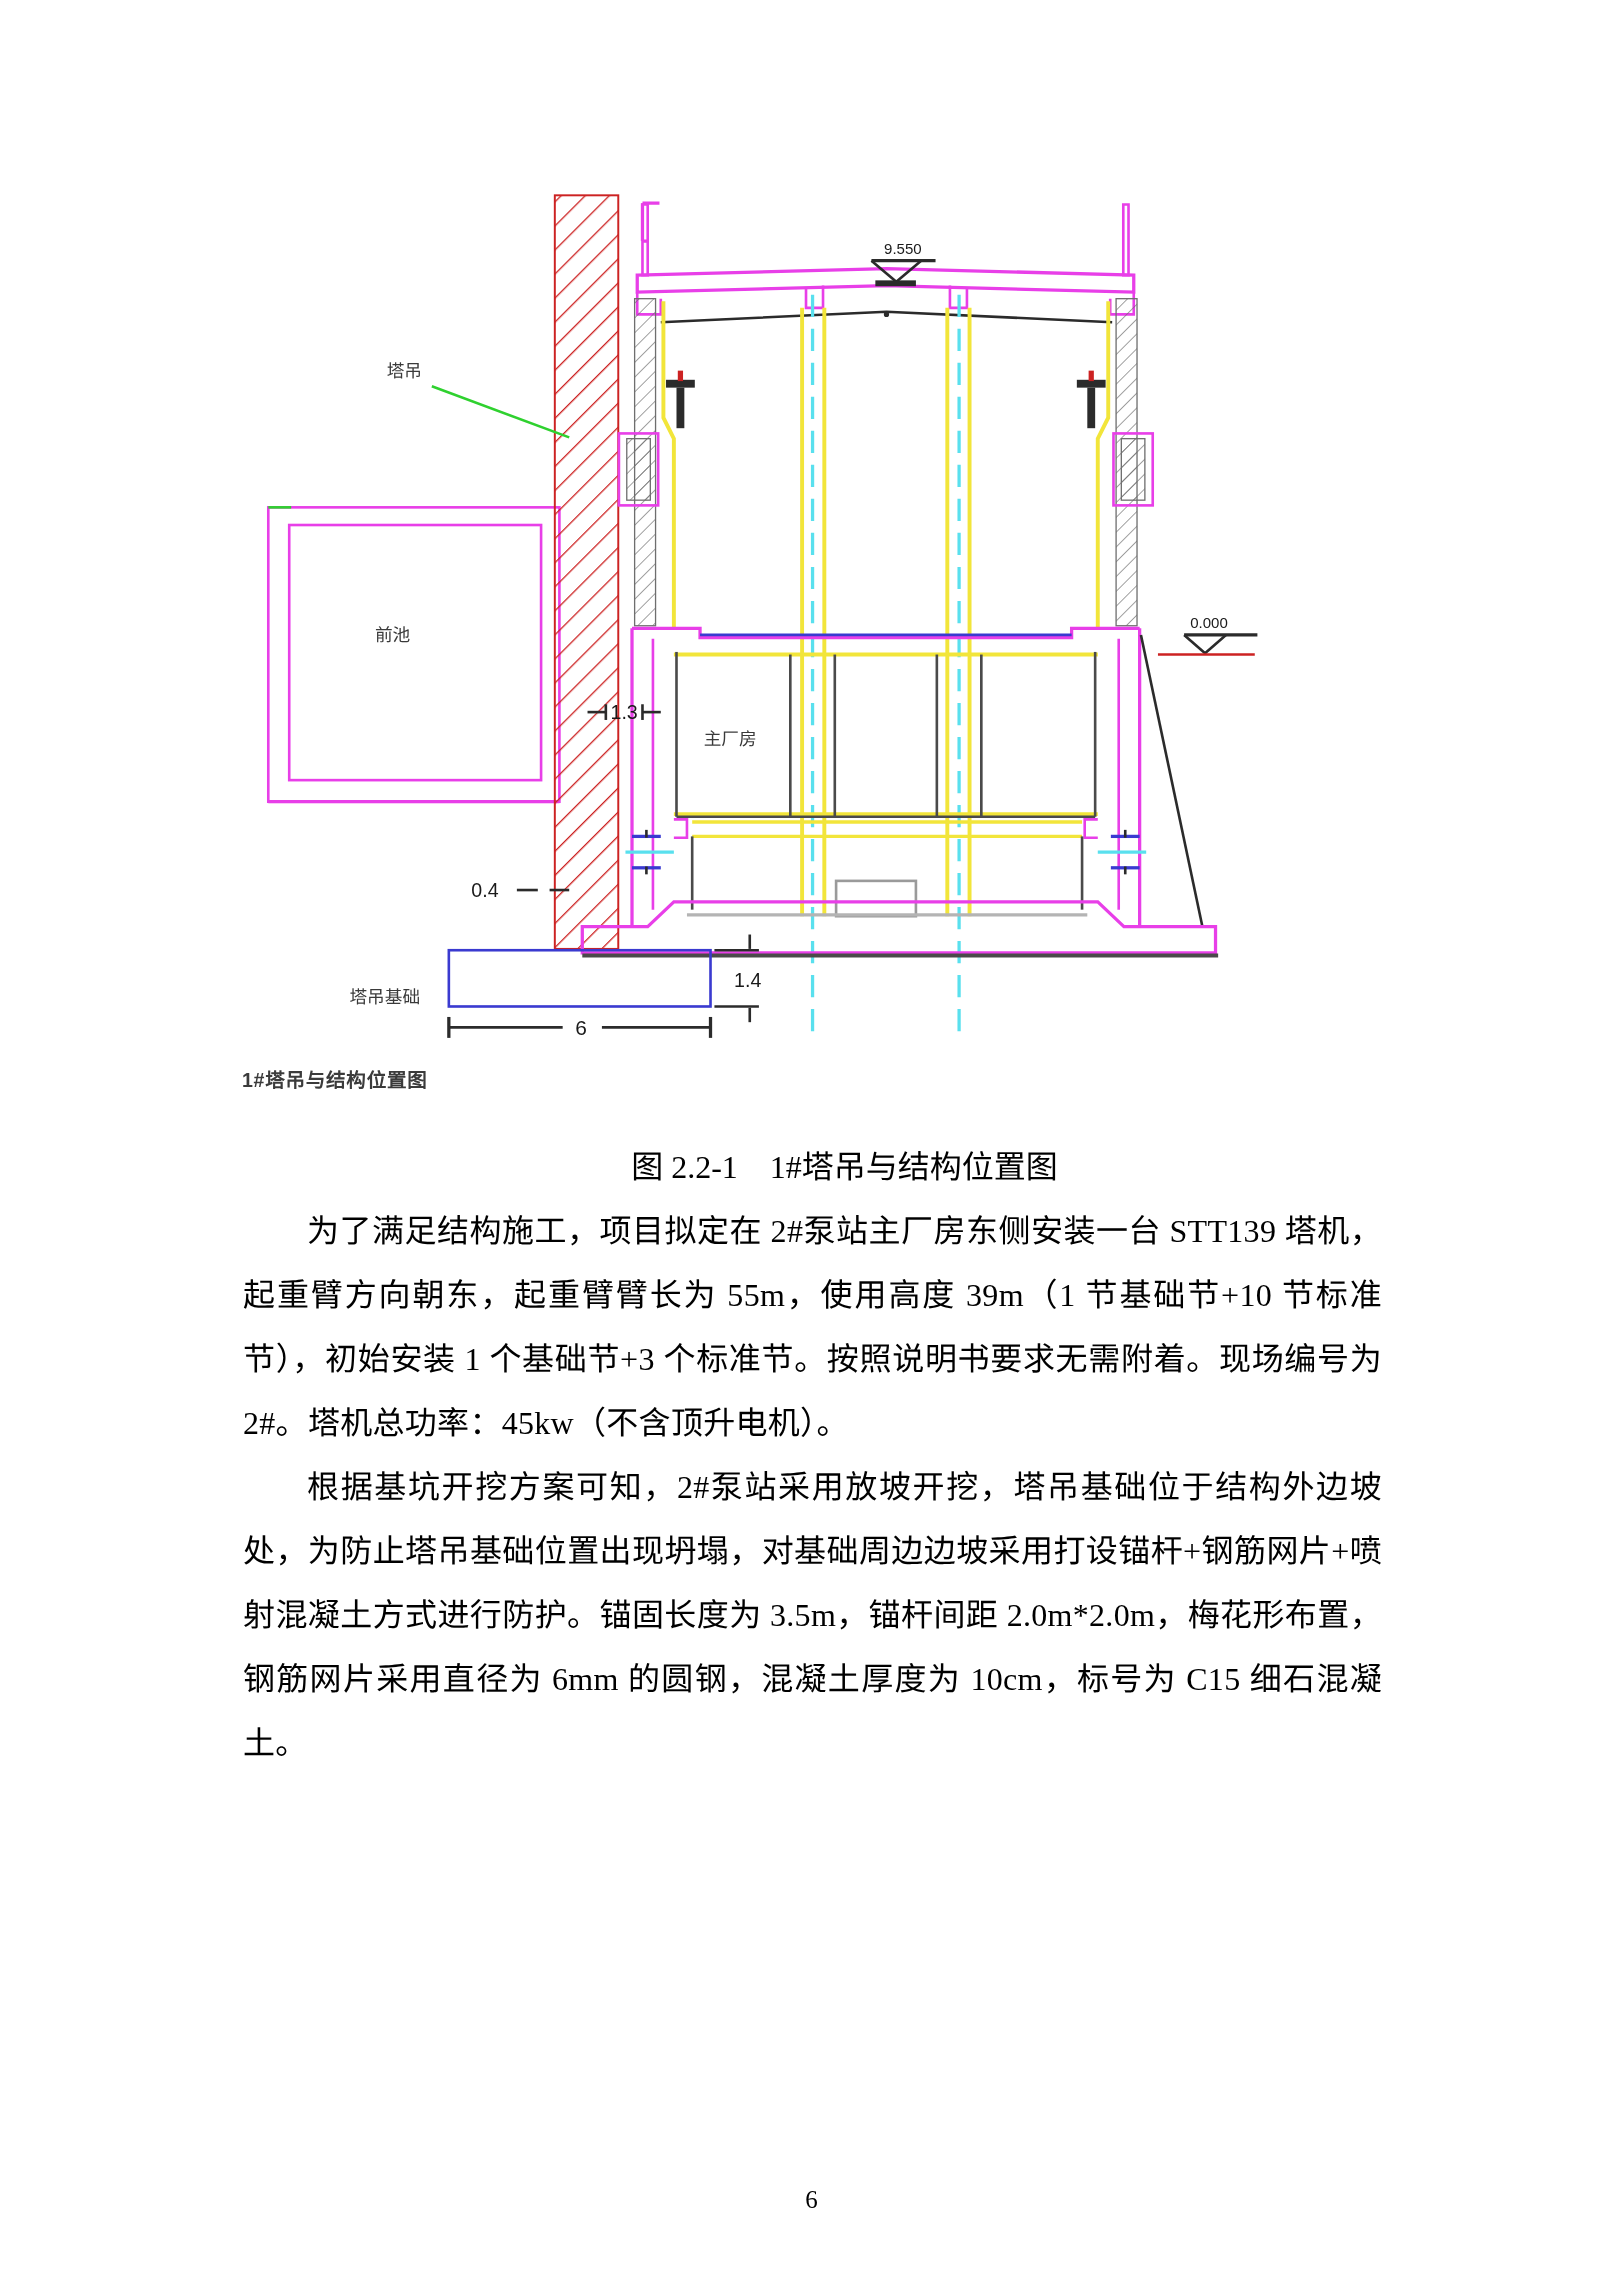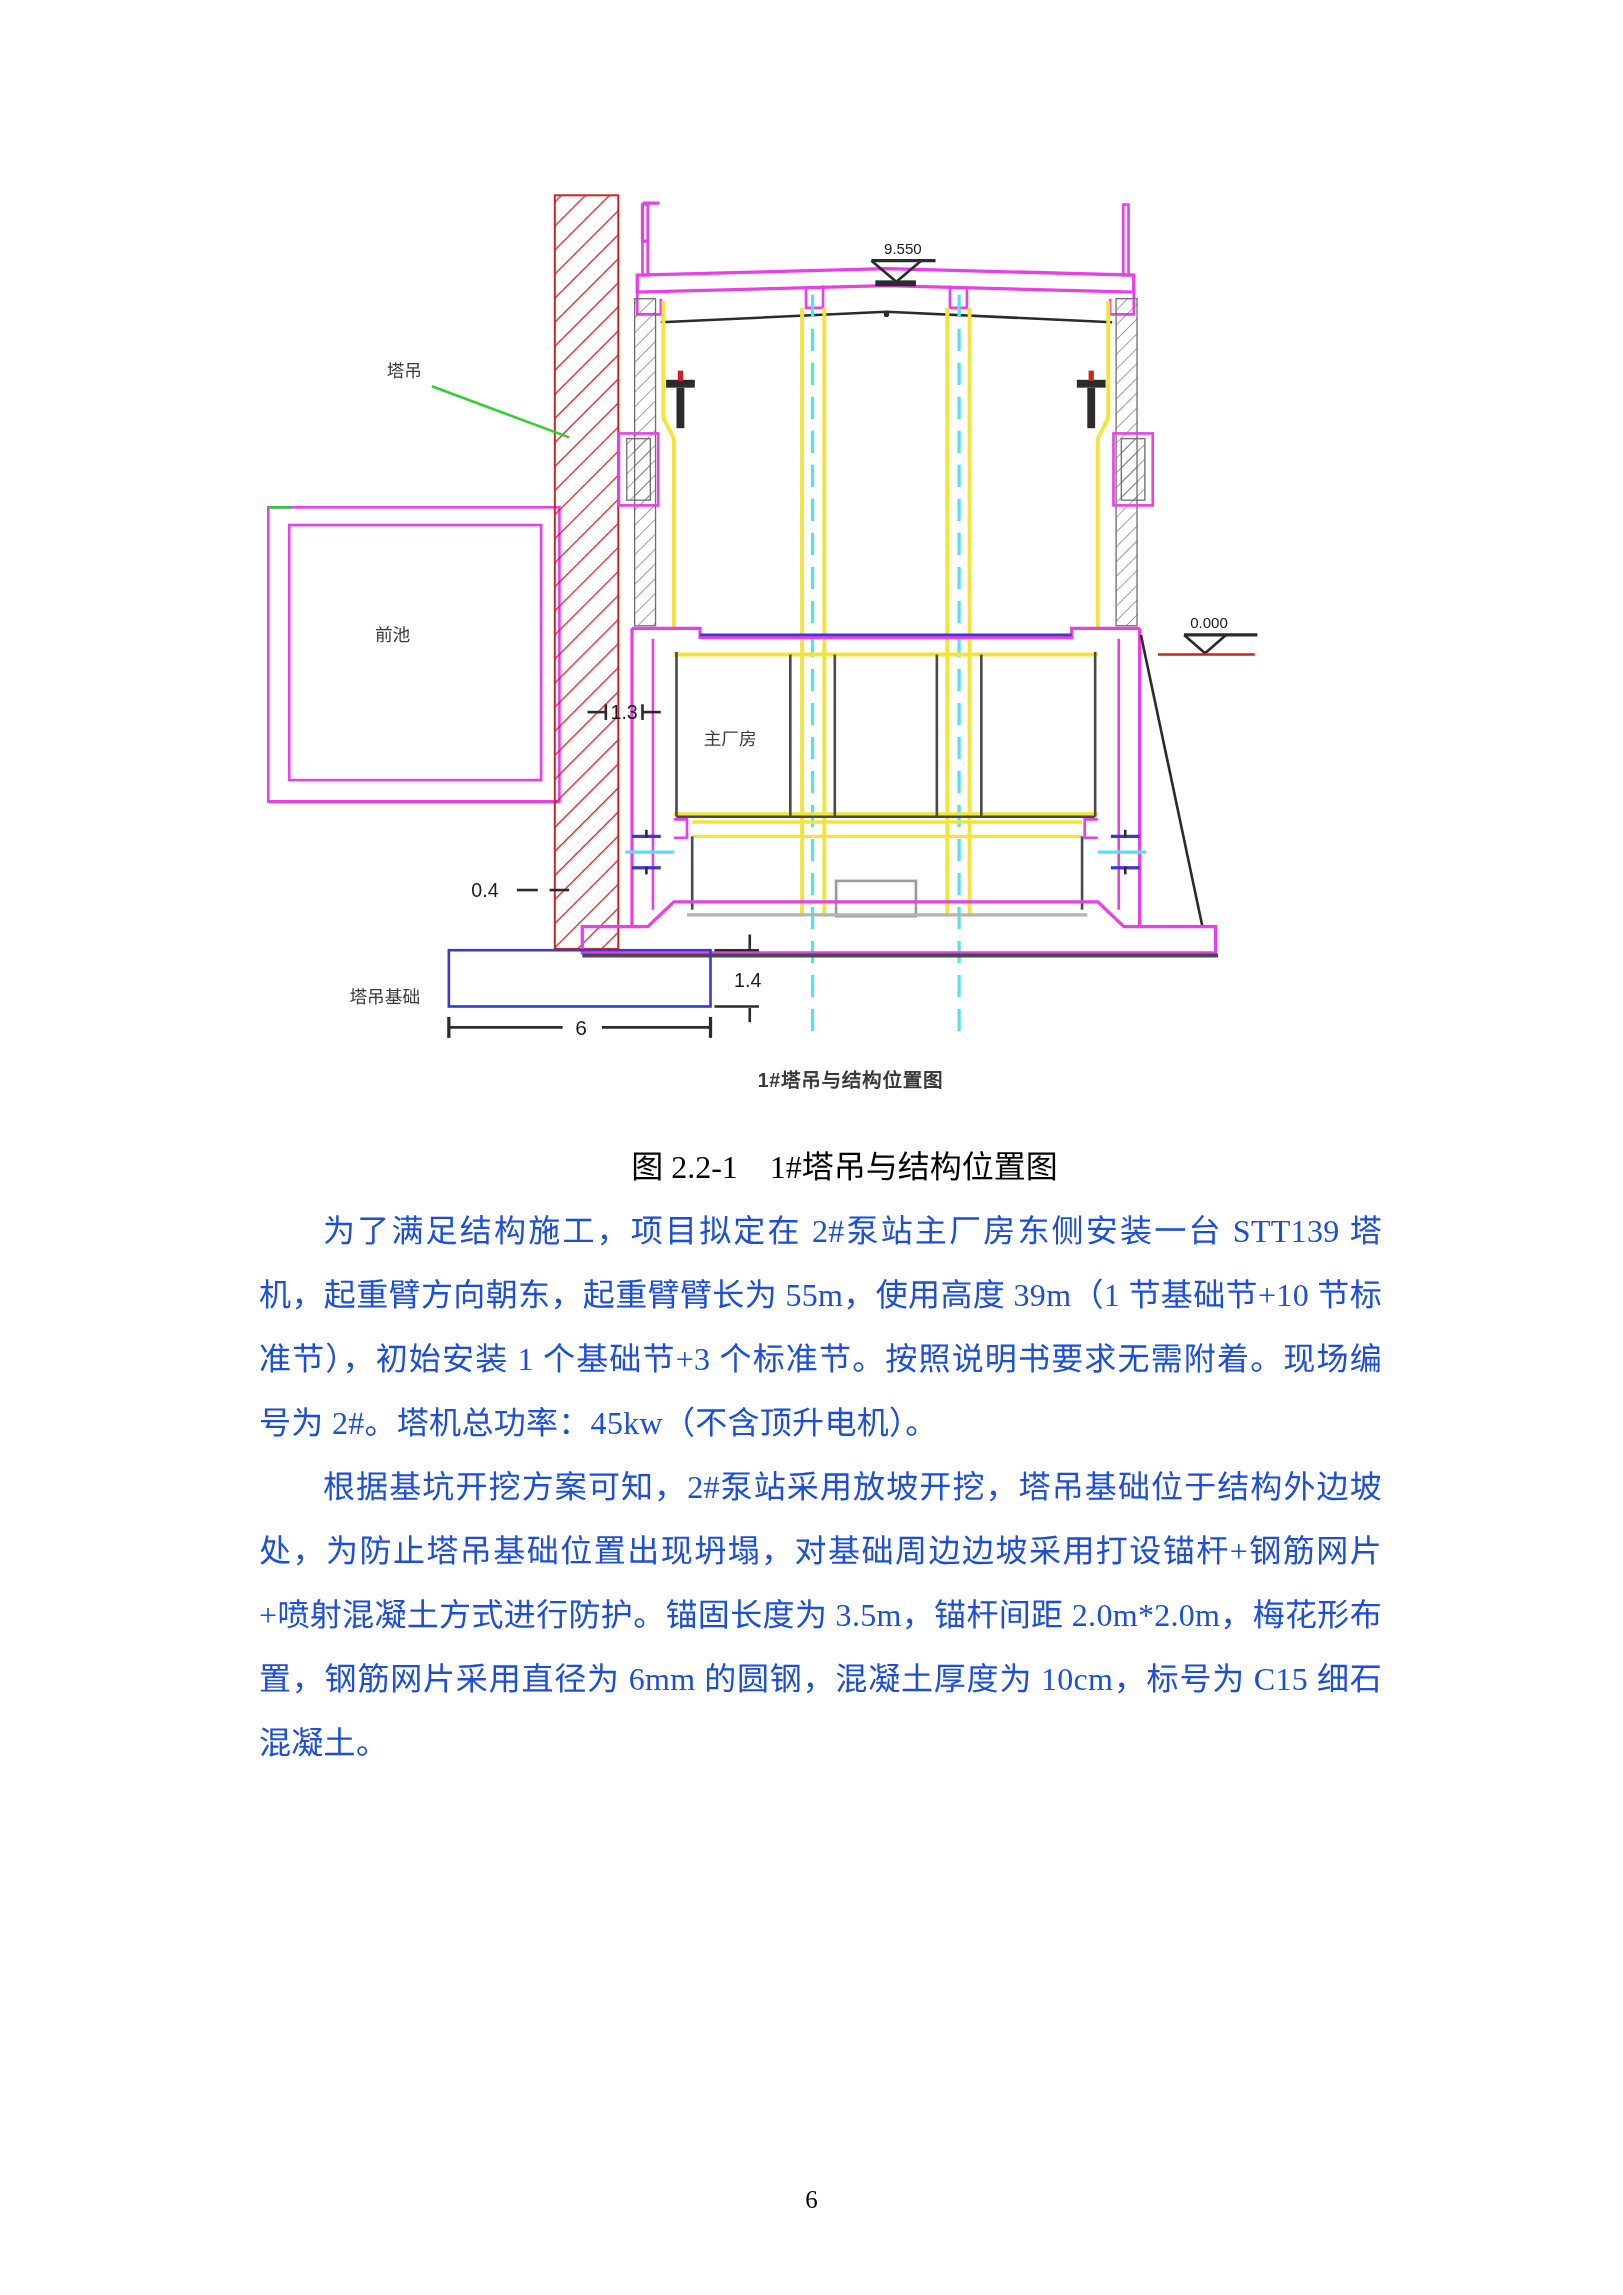--- a/index.html
+++ b/index.html
@@ -31,44 +31,44 @@
     width: 1217px;
     height: 942px;
   }
   .cad-svg { display: block; width: 100%; height: 100%; }
 
   .figure-inner-caption {
     position: absolute;
     left: 0;
     top: 887px;
     width: 1217px;
-    text-align: center;
+    text-align: left;
     font-family: "Liberation Sans", "DejaVu Sans", sans-serif;
     font-size: 19.6px;
     font-weight: 700;
     color: #3b3b3b;
     letter-spacing: 0.7px;
   }
 
   
   .doc-body {
     position: absolute;
     left: 243px;
     top: 1135px;
     width: 1139px;
   }
   p.para {
-    margin: 0 0 0 16px;
+    margin: 0 0 0 0;
     font-size: 32px;
     line-height: 64px;
     text-align: justify;
     text-justify: inter-ideograph;
     text-indent: 2em;
     font-family: "Liberation Serif", "DejaVu Serif", serif;
-    color: #1d4ed8;
+    color: #000000;
     letter-spacing: 0.3px;
   }
   p.caption-line {
     margin: 0;
     font-size: 32px;
     line-height: 64px;
     text-indent: 2em;
     font-family: "Liberation Serif", "DejaVu Serif", serif;
     text-align: center;
   }

